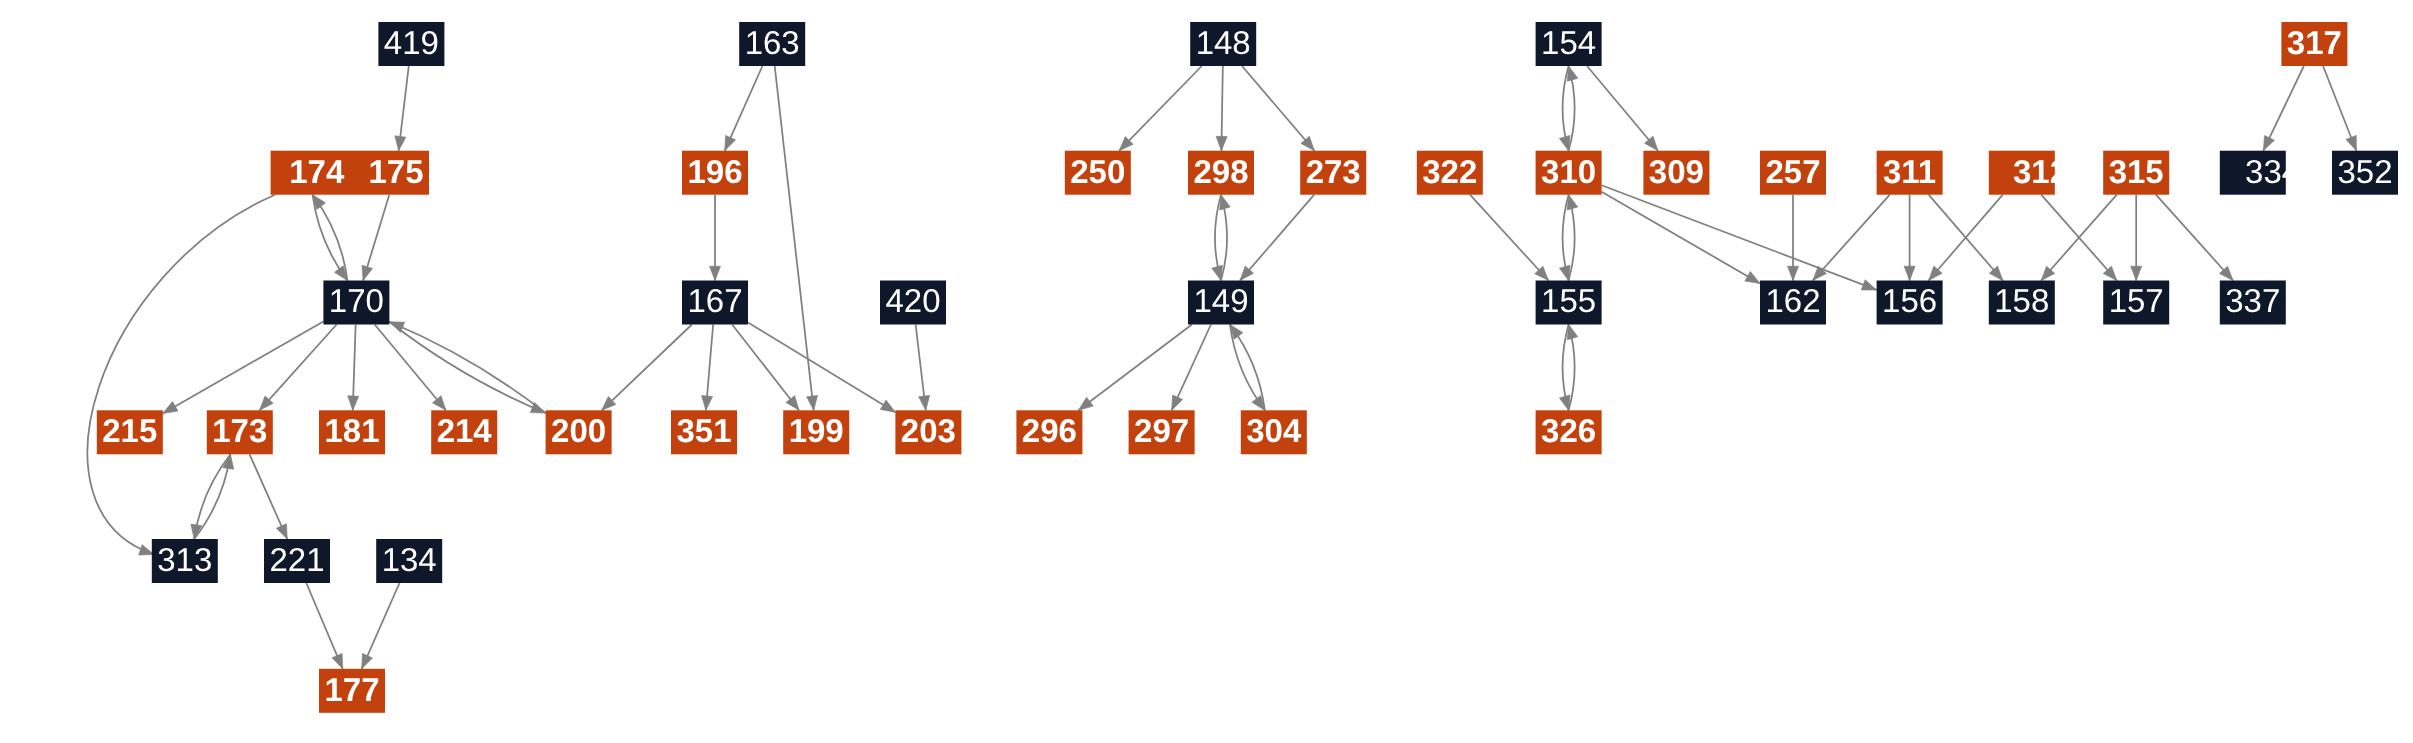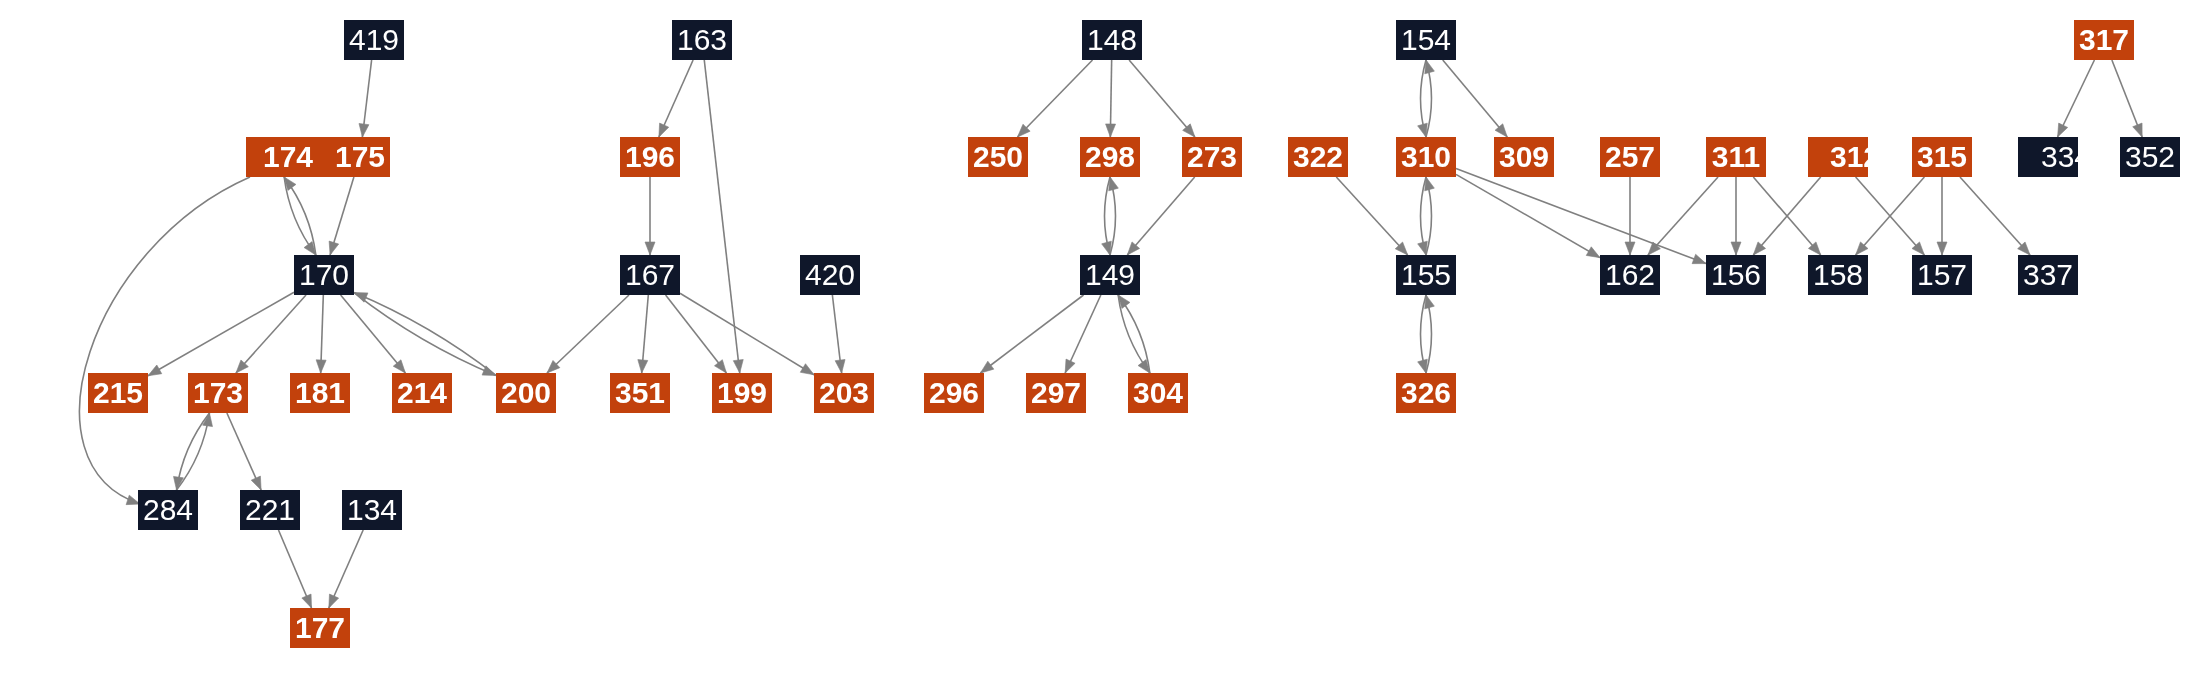--- a/index.html
+++ b/index.html
@@ -175,18 +175,18 @@
       <div class="node blue" style="left: 290px; top: 373px; width: 60px; height: 40px;">181</div>
       <div class="node blue" style="left: 392px; top: 373px; width: 60px; height: 40px;">214</div>
       <div class="node blue" style="left: 496px; top: 373px; width: 60px; height: 40px;">200</div>
       <div class="node blue" style="left: 610px; top: 373px; width: 60px; height: 40px;">351</div>
       <div class="node blue" style="left: 712px; top: 373px; width: 60px; height: 40px;">199</div>
       <div class="node blue" style="left: 814px; top: 373px; width: 60px; height: 40px;">203</div>
       <div class="node blue" style="left: 924px; top: 373px; width: 60px; height: 40px;">296</div>
       <div class="node blue" style="left: 1026px; top: 373px; width: 60px; height: 40px;">297</div>
       <div class="node blue" style="left: 1128px; top: 373px; width: 60px; height: 40px;">304</div>
       <div class="node blue" style="left: 1396px; top: 373px; width: 60px; height: 40px;">326</div>
-      <div class="node red" style="left: 138px; top: 490px; width: 60px; height: 40px;">284</div>
+      <div class="node red" style="left: 138px; top: 490px; width: 60px; height: 40px;">313</div>
       <div class="node red" style="left: 240px; top: 490px; width: 60px; height: 40px;">221</div>
       <div class="node red" style="left: 342px; top: 490px; width: 60px; height: 40px;">134</div>
       <div class="node blue" style="left: 290px; top: 608px; width: 60px; height: 40px;">177</div>
     </div>
 </div>
 
 </body></html>

